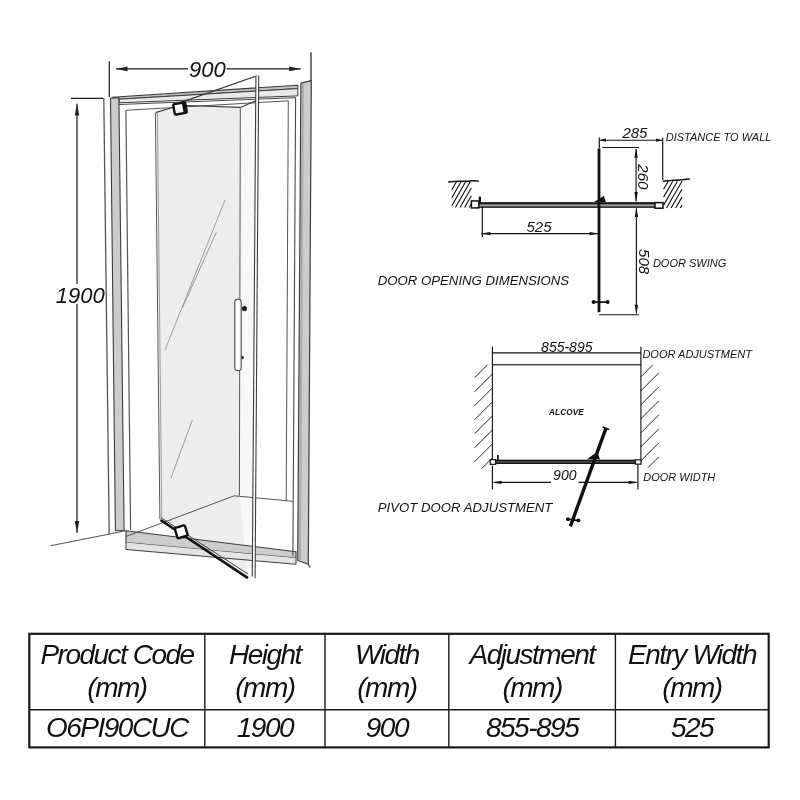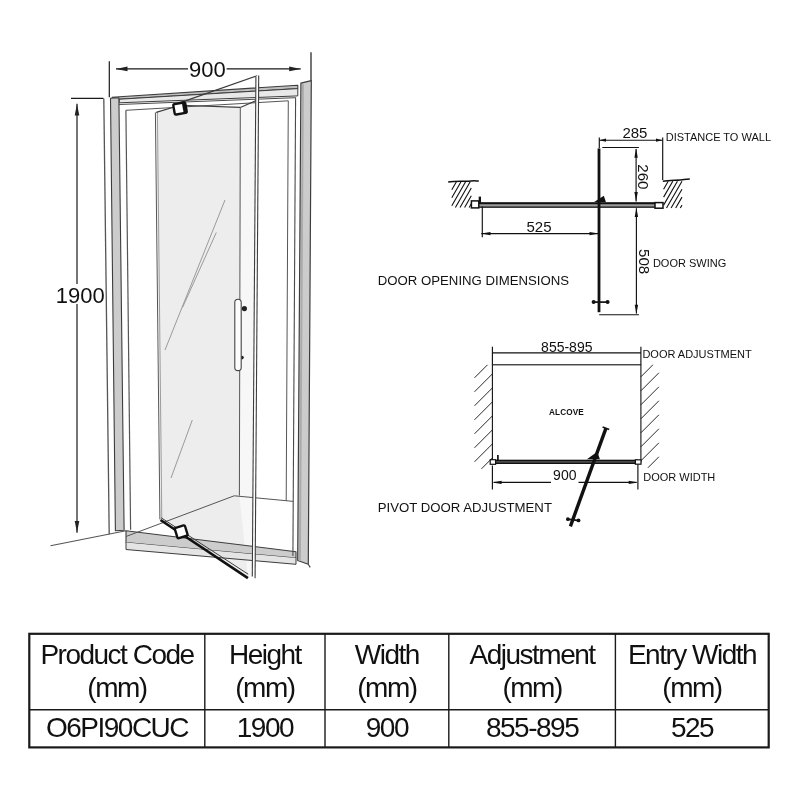--- a/index.html
+++ b/index.html
@@ -1,16 +1,16 @@
 <!DOCTYPE html>
 <html><head>
 <meta charset="utf-8">
 <style>
 html,body{margin:0;padding:0;background:#ffffff;}
-#page{position:relative;width:800px;height:800px;background:#fff;overflow:hidden;}
+#page{position:relative;width:800px;height:800px;background:#fff;overflow:hidden;font-style:italic;}
 svg{position:absolute;top:0;left:0;}
 text{font-family:"Liberation Sans",sans-serif;fill:#111111;}
 </style>
 </head>
 <body>
 <div id="page">
 <svg width="800" height="800" viewBox="0 0 800 800">
 
 <g id="drawing" stroke-linecap="butt">
 

